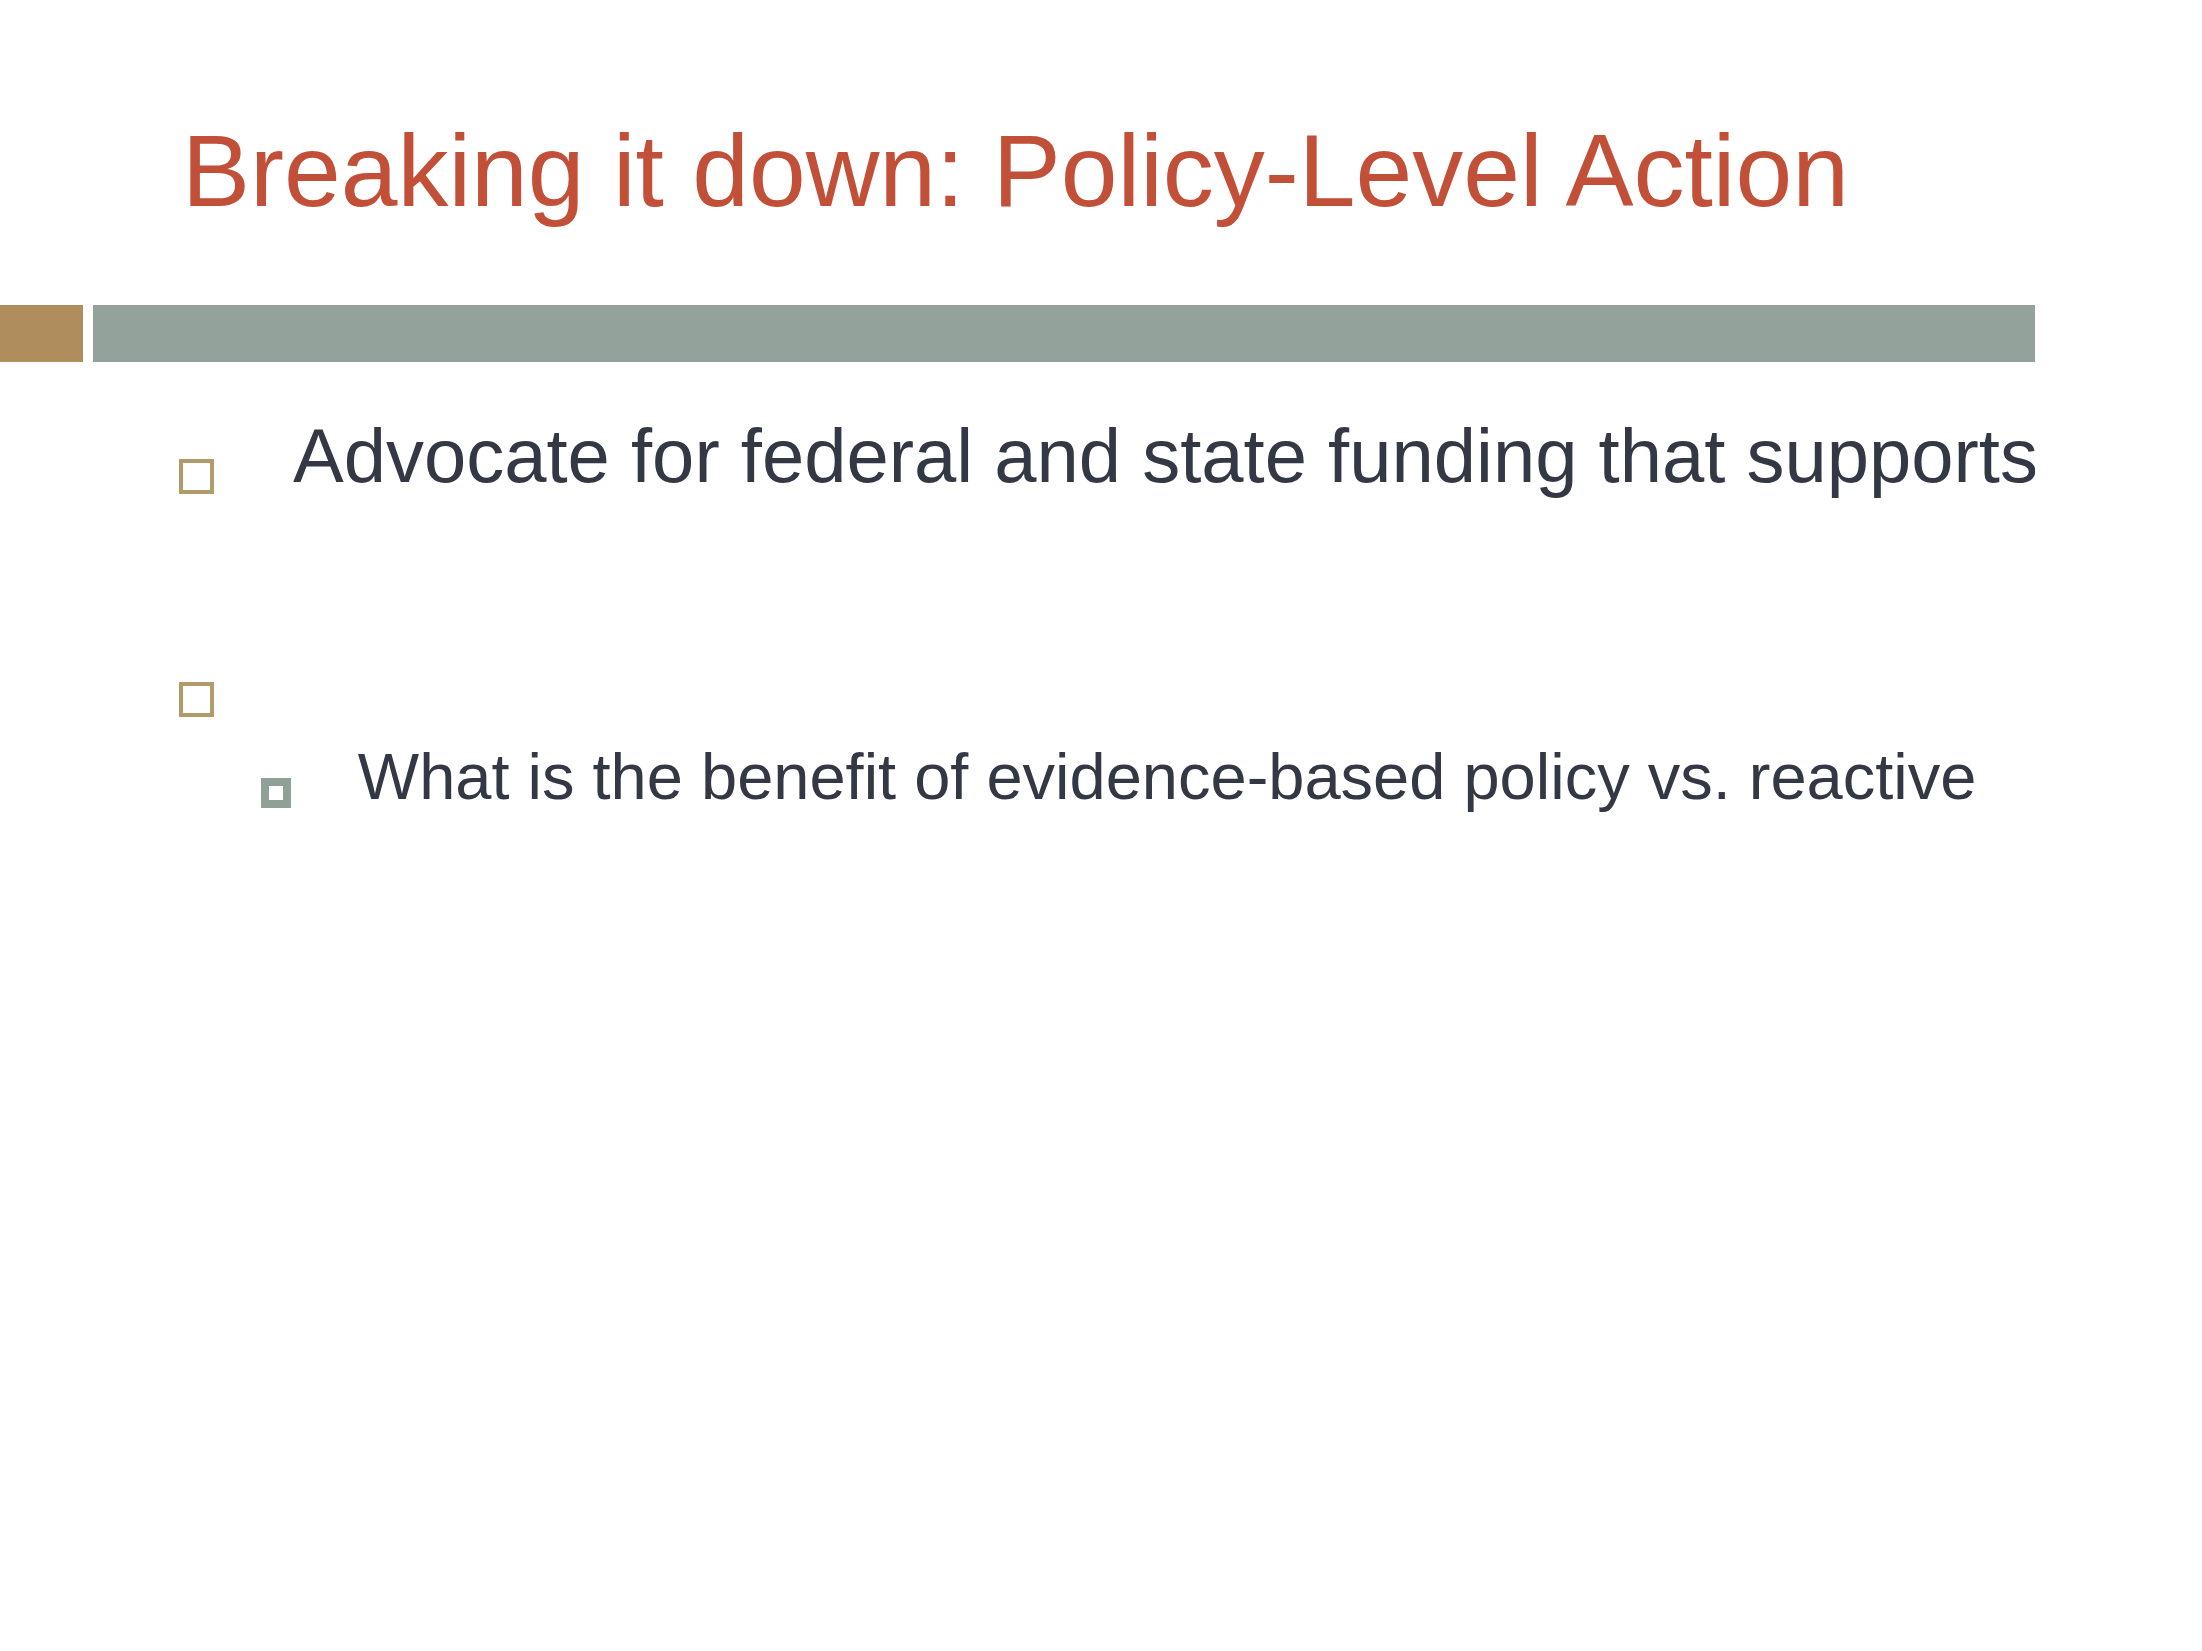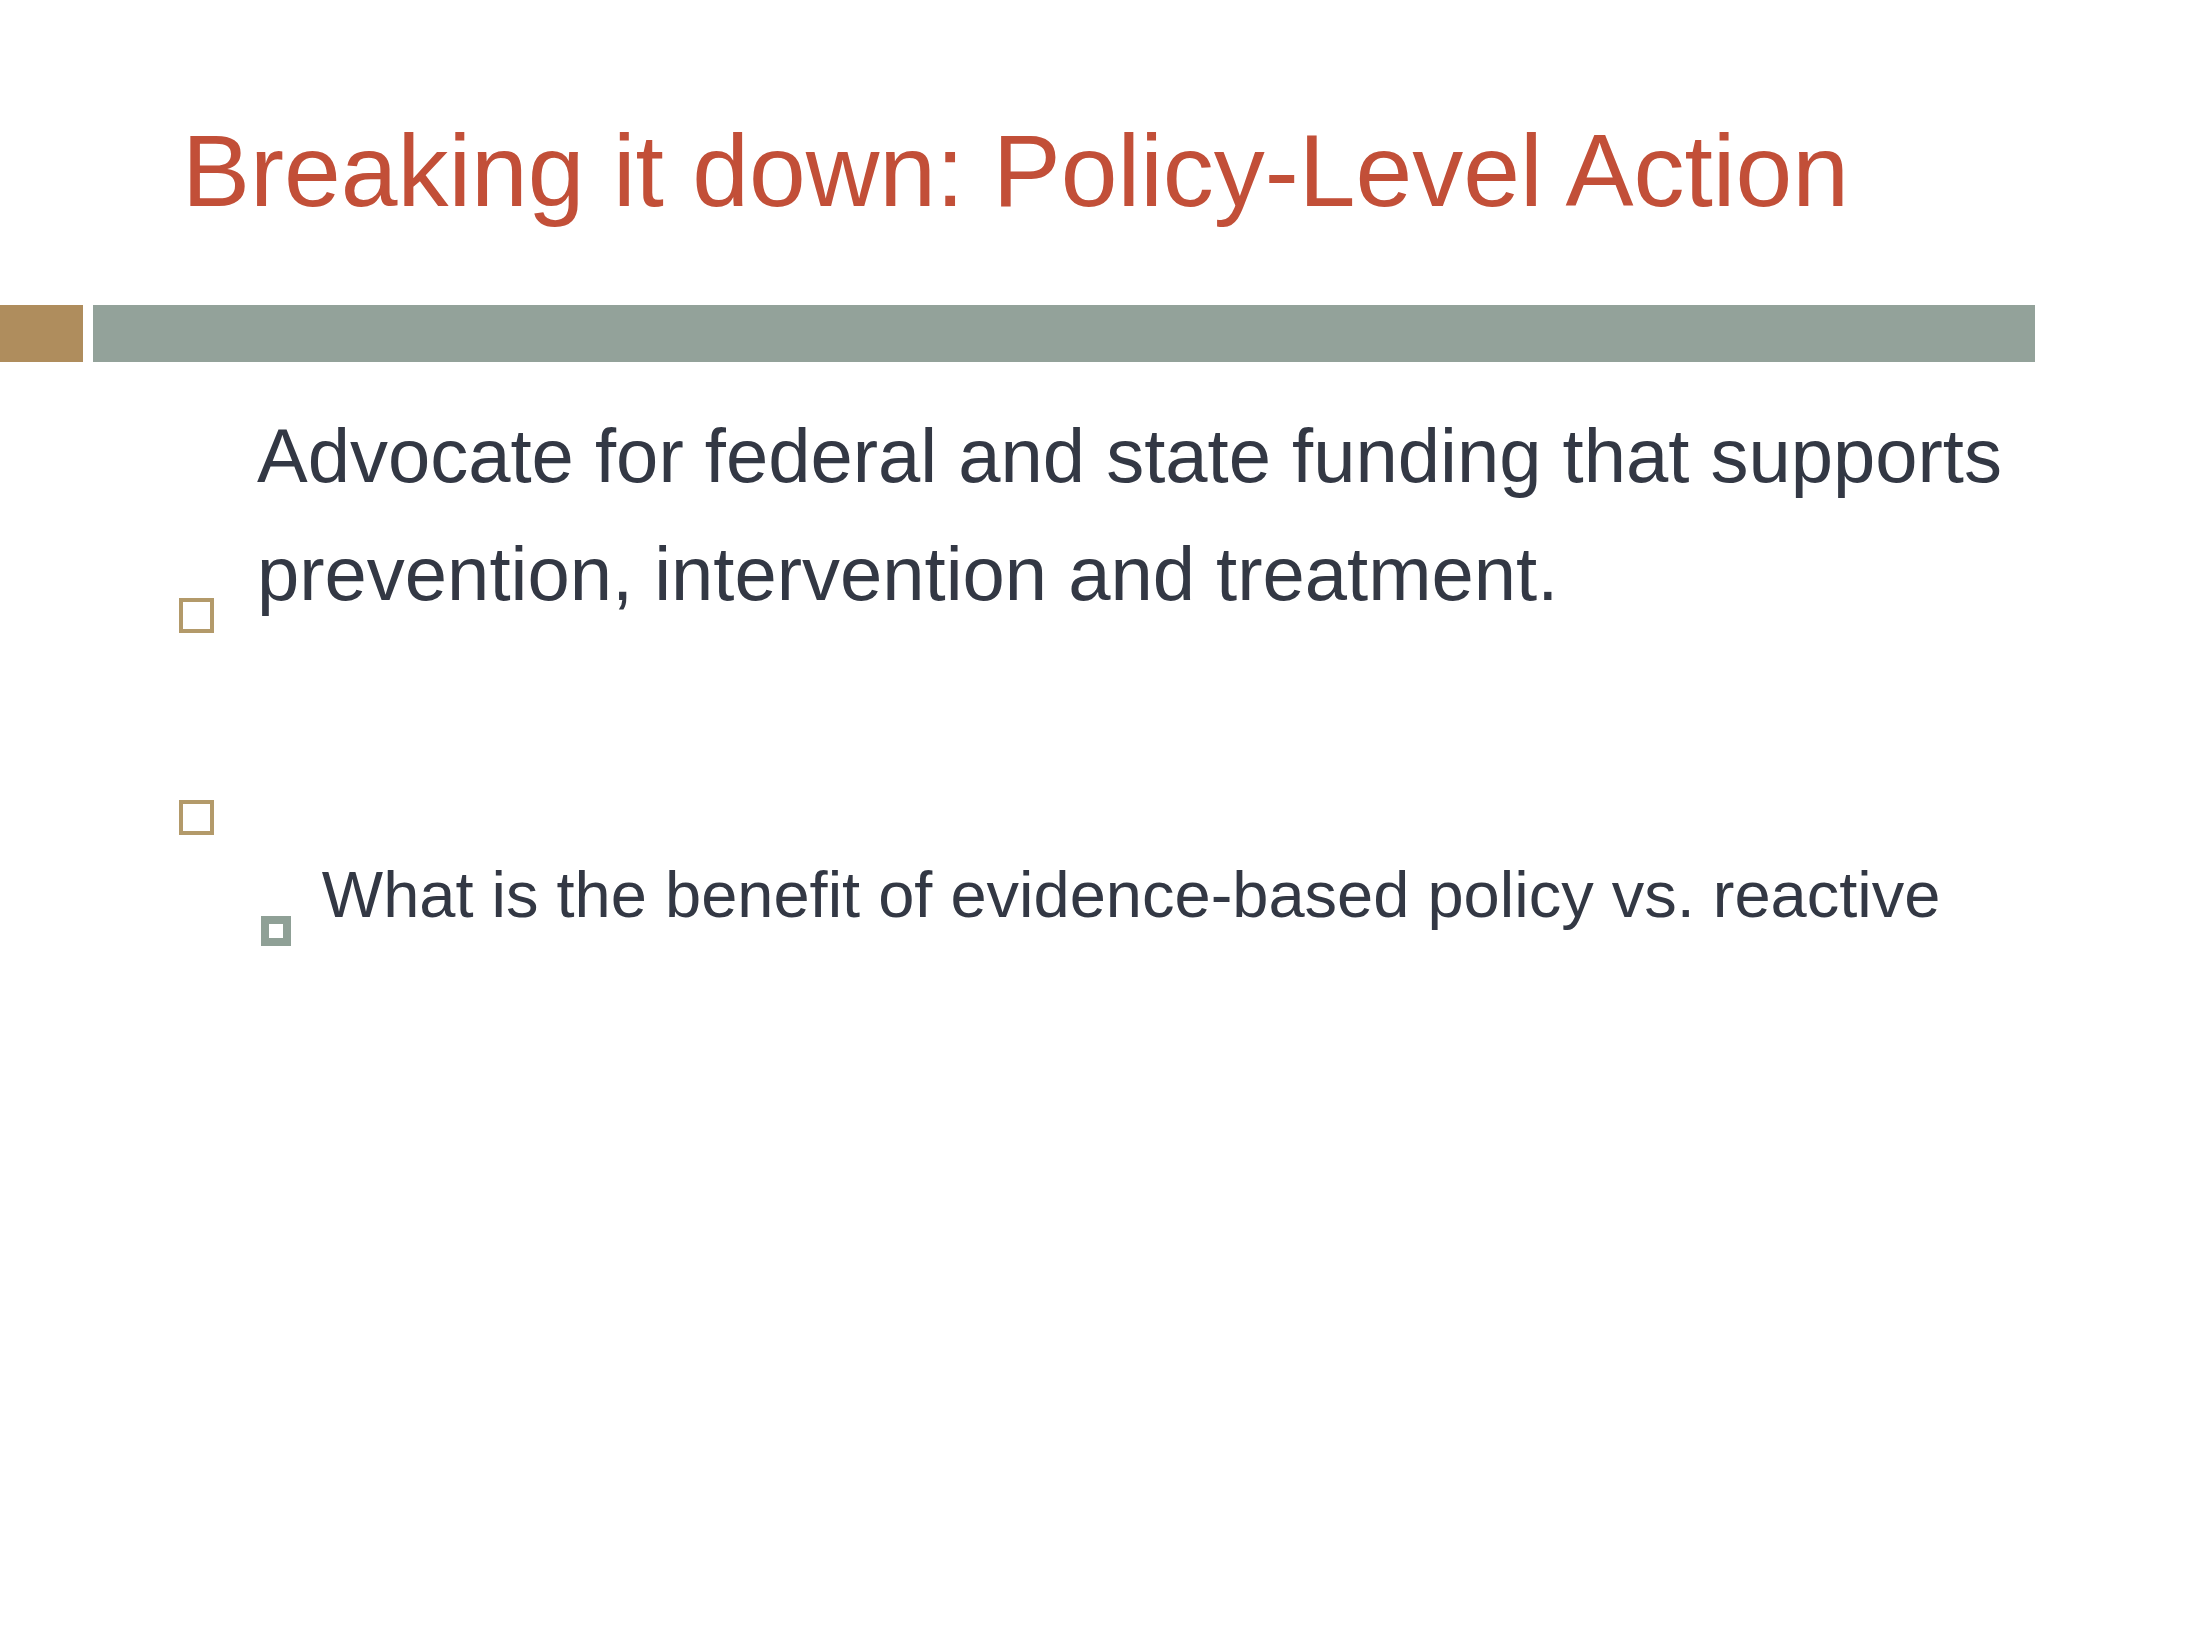--- a/index.html
+++ b/index.html
@@ -59,21 +59,22 @@
   }
   .content{
     position:absolute;
     left:179px;
     top:397px;
     right:26px;
     color:var(--text_dark);
   }
   .li{
     display:flex;
-    align-items:flex-end;
+    align-items:center;
+    gap:36px;
   }
   .li .txt{
     font-size:76px;
     line-height:118px;
   }
   .li .line{
     white-space:nowrap;
   }
   .sq-hollow{
     flex:0 0 auto;
@@ -117,21 +118,20 @@
     <span class="bar-gap"></span>
     <span class="bar-sage"></span>
   </div>
 
   <div class="content">
 
     <div class="li li-1">
       <span class="sq-hollow"></span>
       <div class="txt">
         <div class="line">Advocate for federal and state funding that supports</div>
-        <div class="line">prevention, intervention and treatment.</div>
       </div>
     </div>
 
     <div class="li li-2">
       <span class="sq-hollow"></span>
     </div>
 
     <div class="li li-sub">
       <span class="sq-filled"></span>
       <div class="txt">

